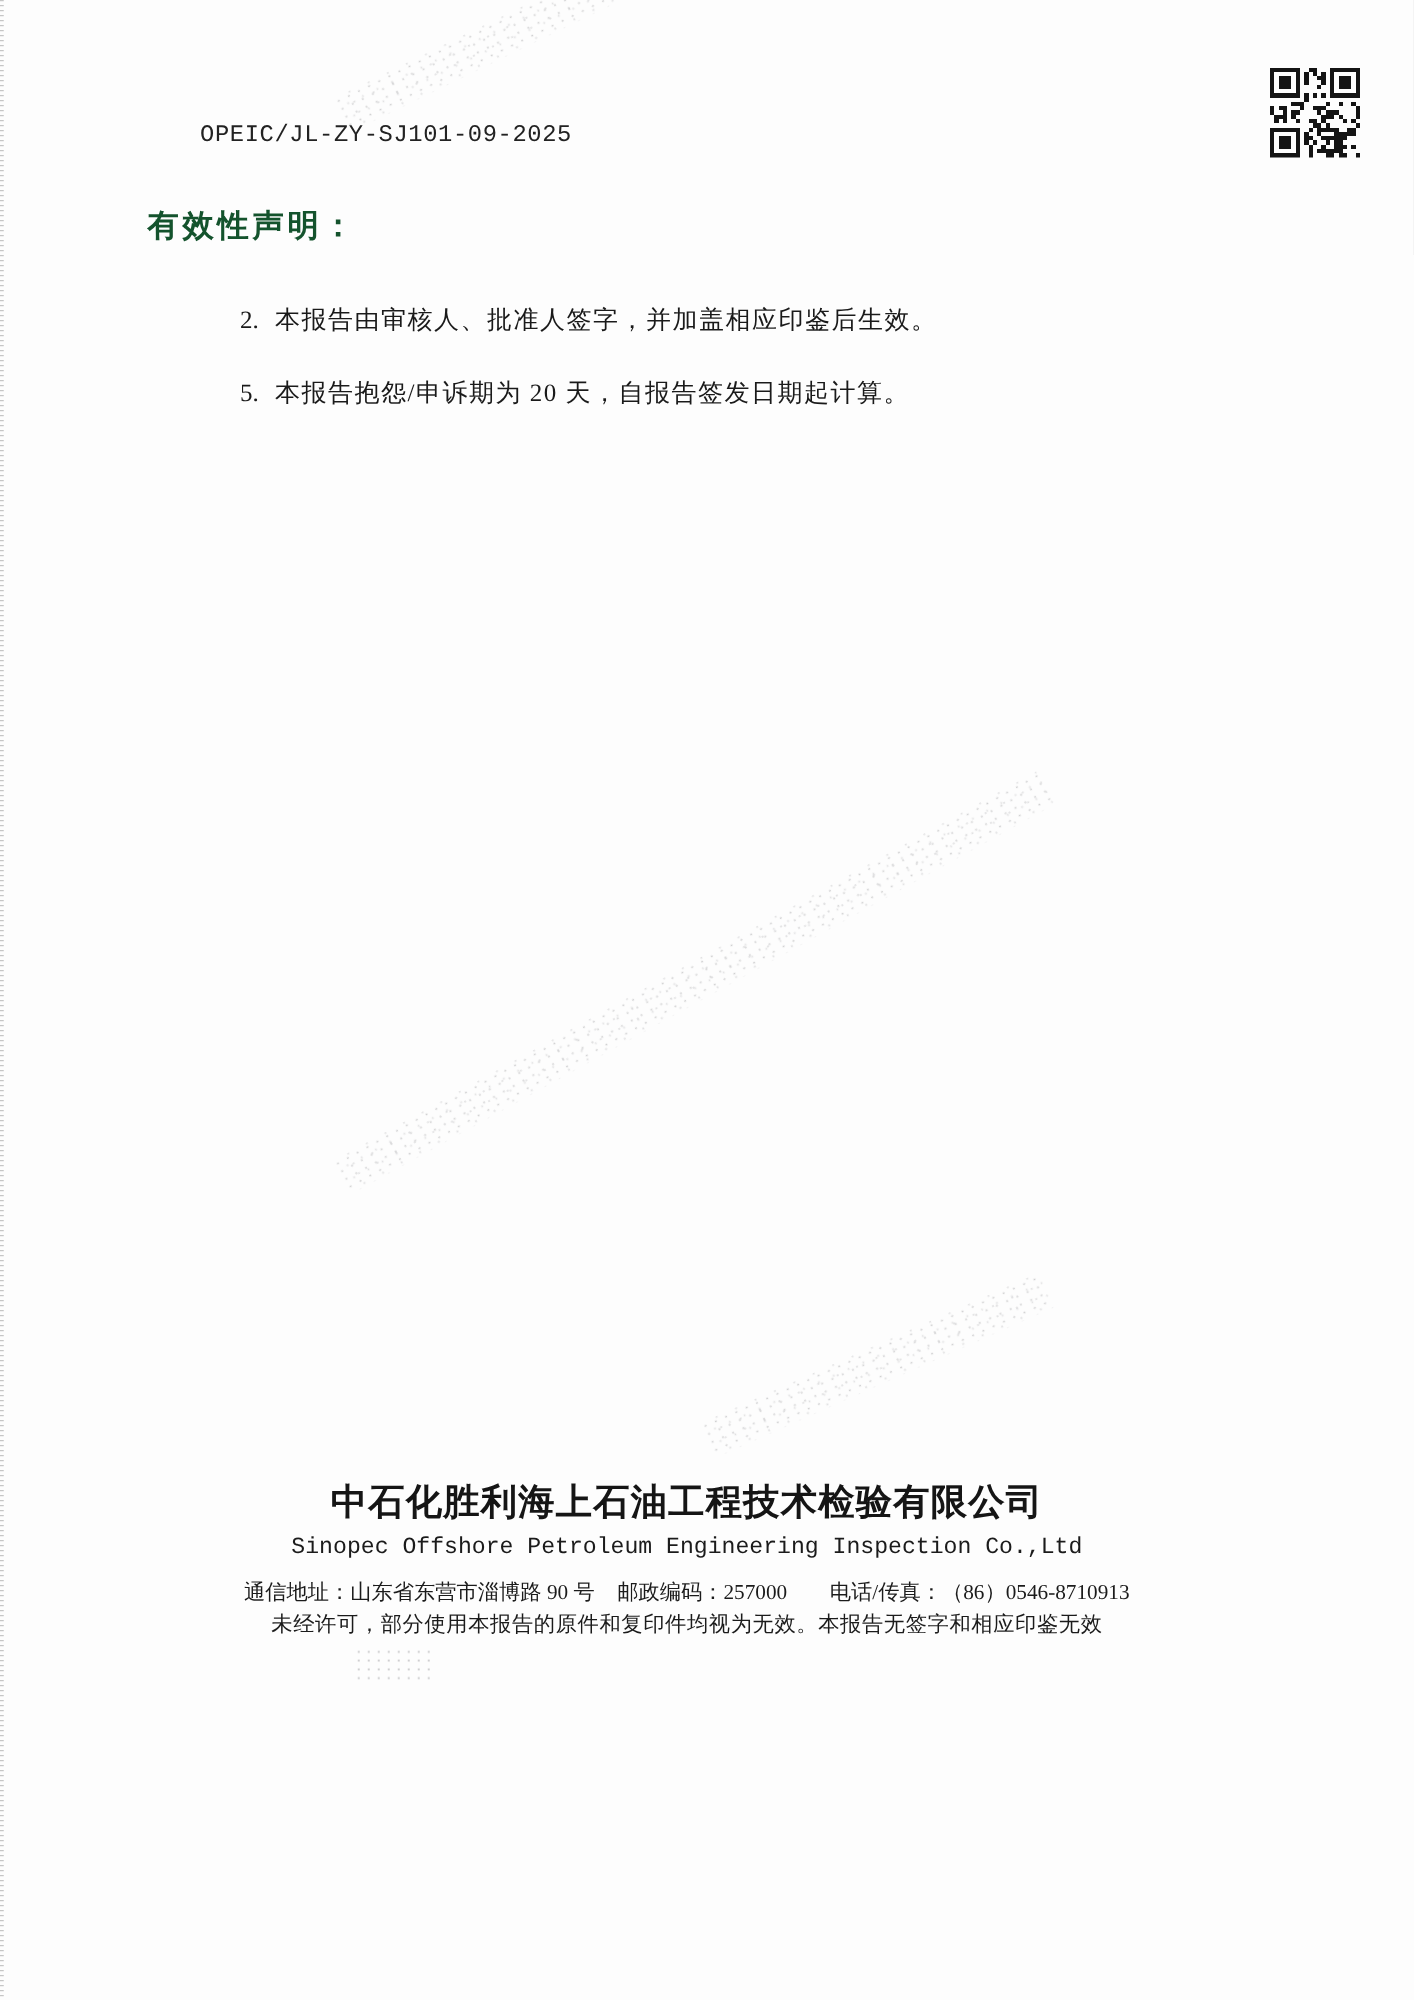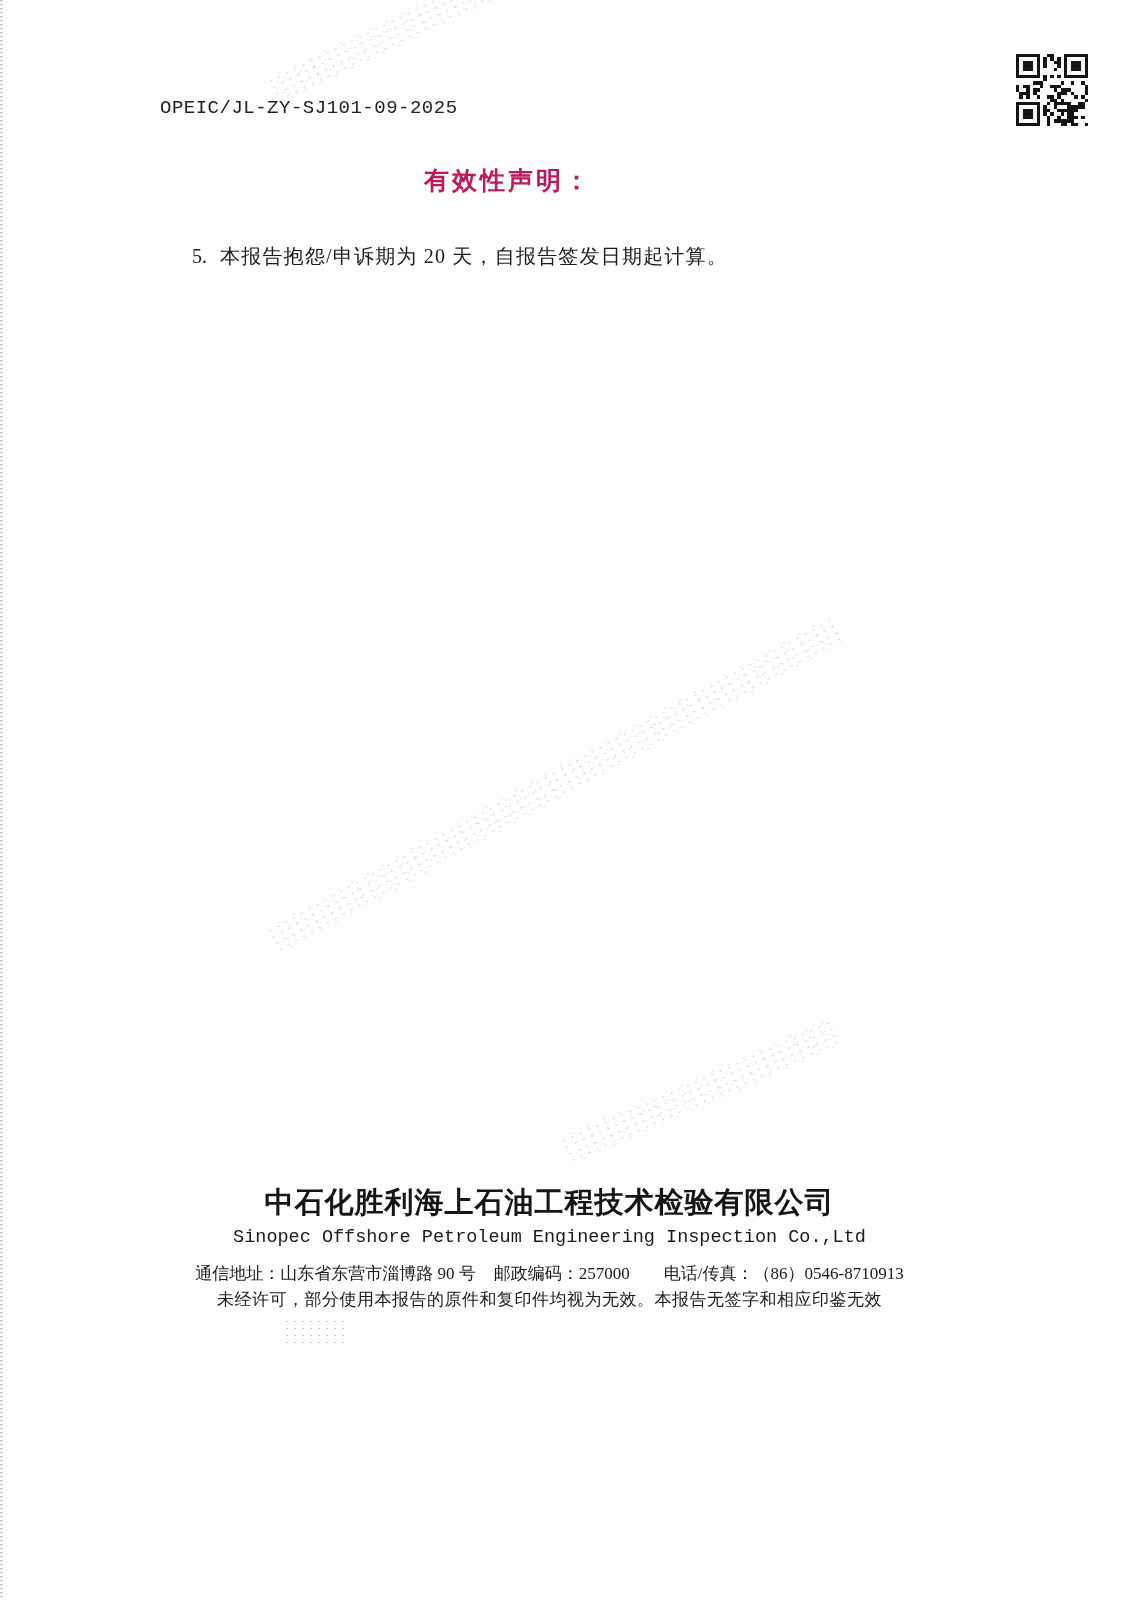--- a/index.html
+++ b/index.html
@@ -69,27 +69,26 @@
     position: absolute;
     left: 1016px; top: 54px;
     width: 72px; height: 72px;
   }
   .qr svg { width: 100%; height: 100%; display: block; }
 
   .page-title {
     position: absolute;
     left: 150px; top: 164px;
     width: 780px;
-    text-align: center;
     transform: translateX(-32px);
     font-family: "Liberation Sans", "DejaVu Sans", sans-serif;
     font-weight: bold;
     font-size: 25px;
     letter-spacing: 3px;
-    color: #be185d;
+    color: #14532d;
   }
 
   .statements {
     position: absolute;
     left: 150px; top: 238px;
     width: 756px;
     font-size: 20px;
     line-height: 37.5px;
     letter-spacing: 1.2px;
     color: #1a1a1a;
@@ -356,20 +355,23 @@
         <rect x="20" y="20" width="1" height="1" fill="#141414"></rect>
       </svg>
   </div>
 
   <div class="streak streak-top"></div>
 
   <h1 class="page-title">有效性声明：</h1>
 
   <div class="statements">
     <p>
+      <span class="num">2.</span><span>本报告由审核人、批准人签字，并加盖相应印鉴后生效。</span>
+    </p>
+    <p>
       <span class="num">5.</span><span>本报告抱怨/申诉期为 20 天，自报告签发日期起计算。</span>
     </p>
   </div>
 
   <div class="streak streak-mid"></div>
   <div class="streak streak-low"></div>
 
   <div class="footer">
     <div class="company-cn">中石化胜利海上石油工程技术检验有限公司</div>
     <div class="company-en">Sinopec Offshore Petroleum Engineering Inspection Co.,Ltd</div>

